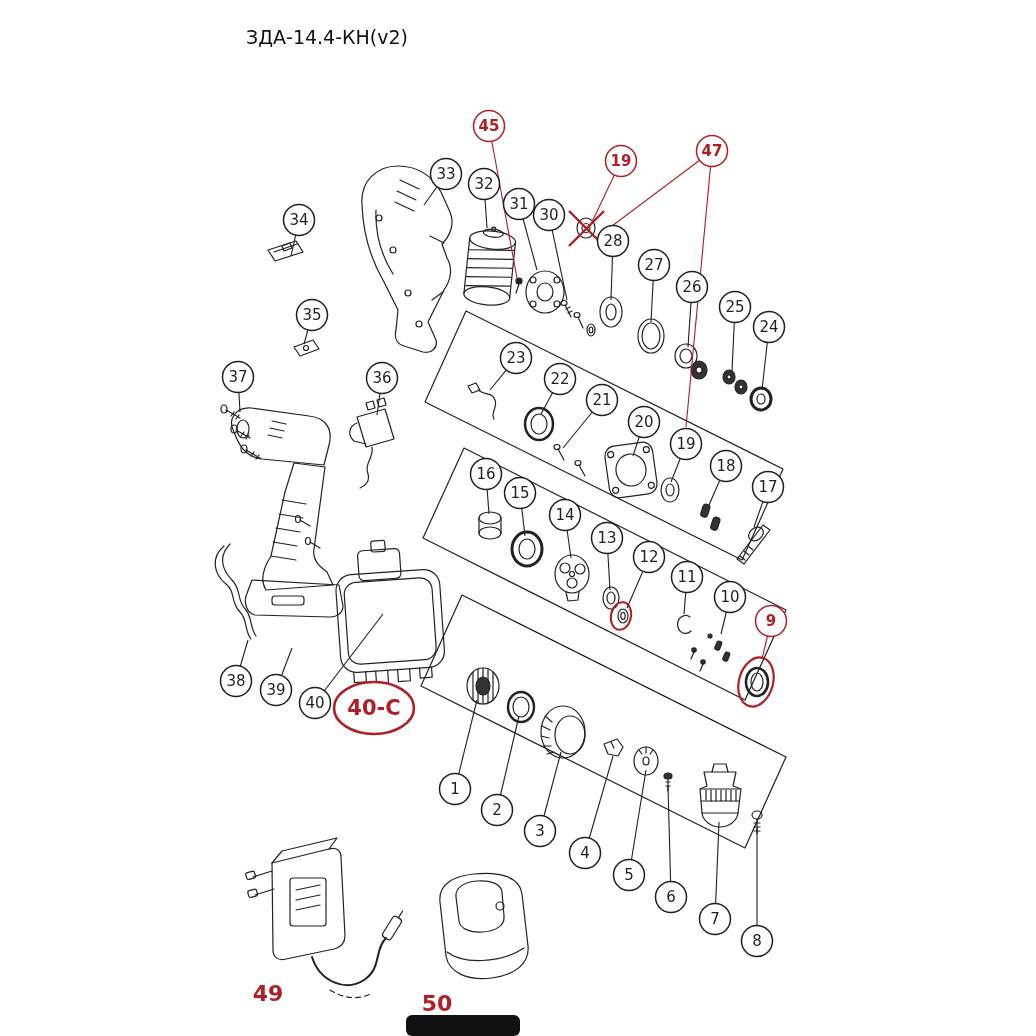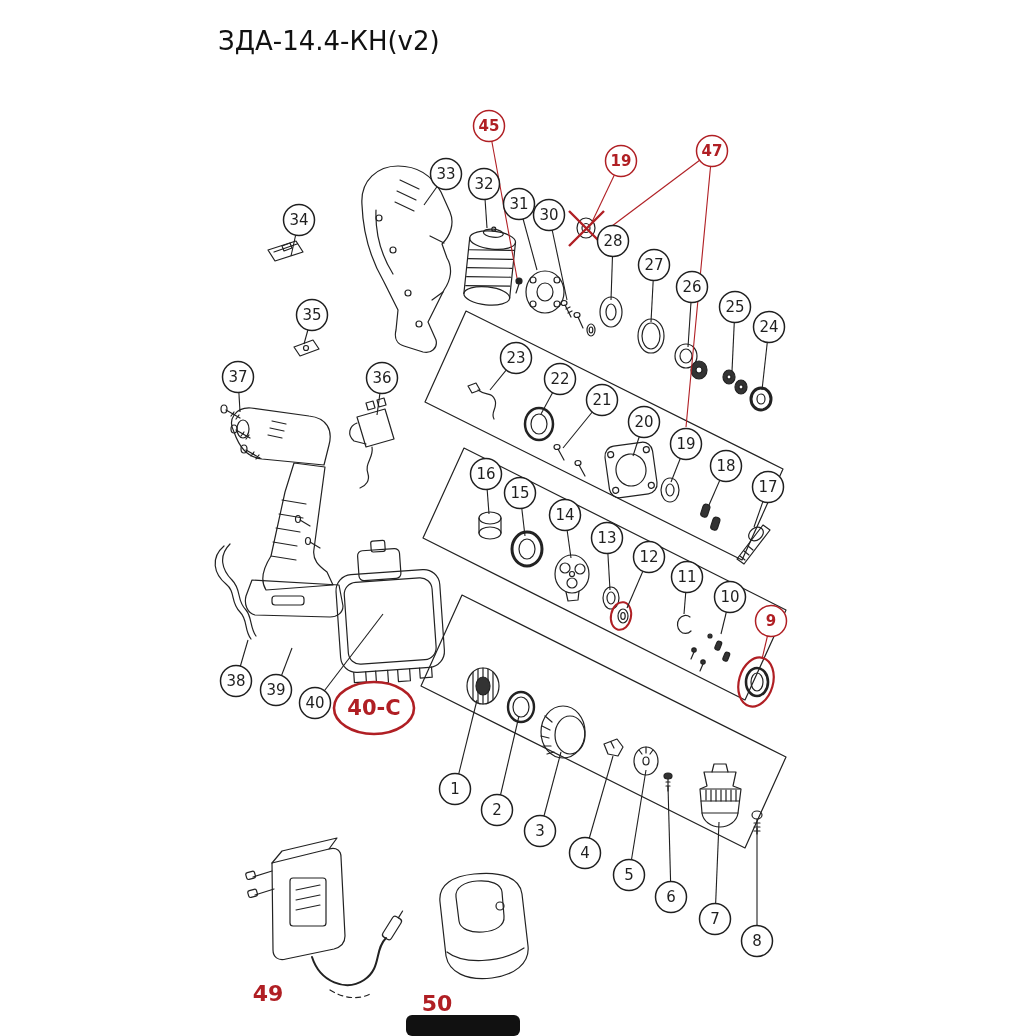--- a/index.html
+++ b/index.html
@@ -1,18 +1,18 @@
 <!DOCTYPE html>
 <html><head>
 <meta charset="utf-8">
 <style>
   html,body{margin:0;padding:0;background:#ffffff;}
   #page{position:relative;width:1036px;height:1036px;background:#ffffff;
         font-family:"DejaVu Sans",sans-serif;overflow:hidden;}
-  #title{position:absolute;left:218px;top:26px;font-size:26px;color:#111;}
+  #title{position:absolute;left:246px;top:26px;font-size:19px;color:#111;}
   #diagram{position:absolute;left:0;top:0;}
   text{font-family:"DejaVu Sans",sans-serif;}
 </style>
 </head>
 <body>
 
 <div id="page">
   <div id="title">ЗДА-14.4-КН(v2)</div>
 
   <svg id="diagram" width="1036" height="1036" viewBox="0 0 1036 1036">

